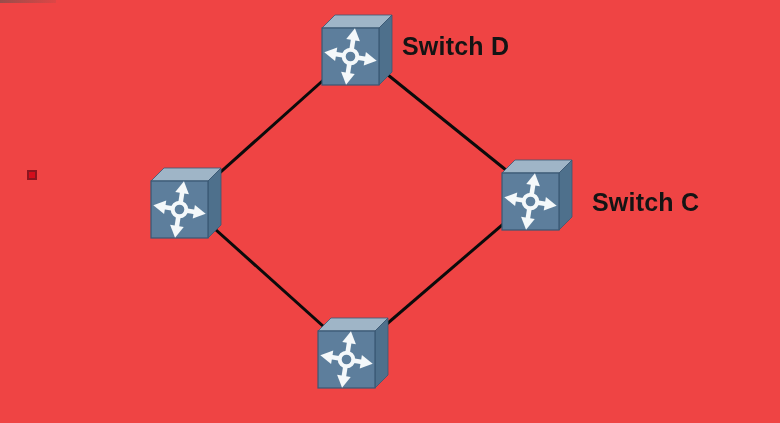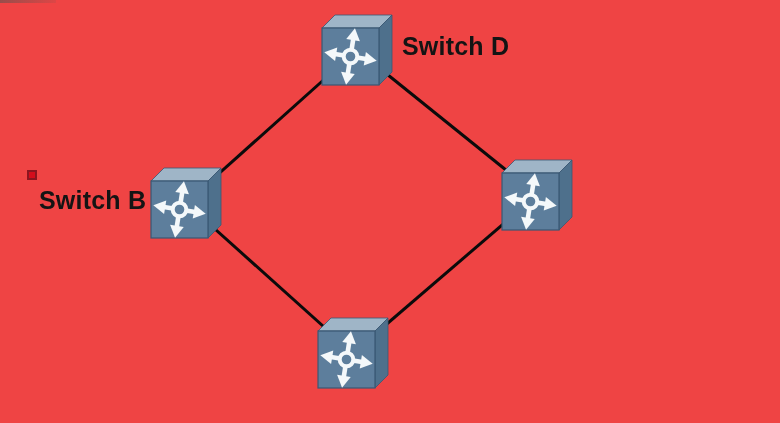--- a/index.html
+++ b/index.html
@@ -107,21 +107,21 @@
           <rect x="12" y="40.2" width="35" height="4.6"></rect>
           <polygon points="3,42.5 15,35.6 15,49.4"></polygon>
           <polygon points="56,42.5 44,35.6 44,49.4"></polygon>
         </g>
         <circle cx="29.5" cy="42.5" r="6.8" fill="#5d7e9c" stroke="#f4f8fa" stroke-width="4"></circle>
       </g>
     </svg>
 
   <div class="node-label label-d">Switch D</div>
 
-  <div class="node-label label-b">Switch B</div>
 
+  <div class="node-label label-c">Switch C</div>
 
 
   <div class="red-marker" style="background: rgb(212, 13, 28); border-color: rgb(140, 21, 32);"></div>
 
   <div class="top-artifact"></div>
 
 </div>
 
 </body></html>

